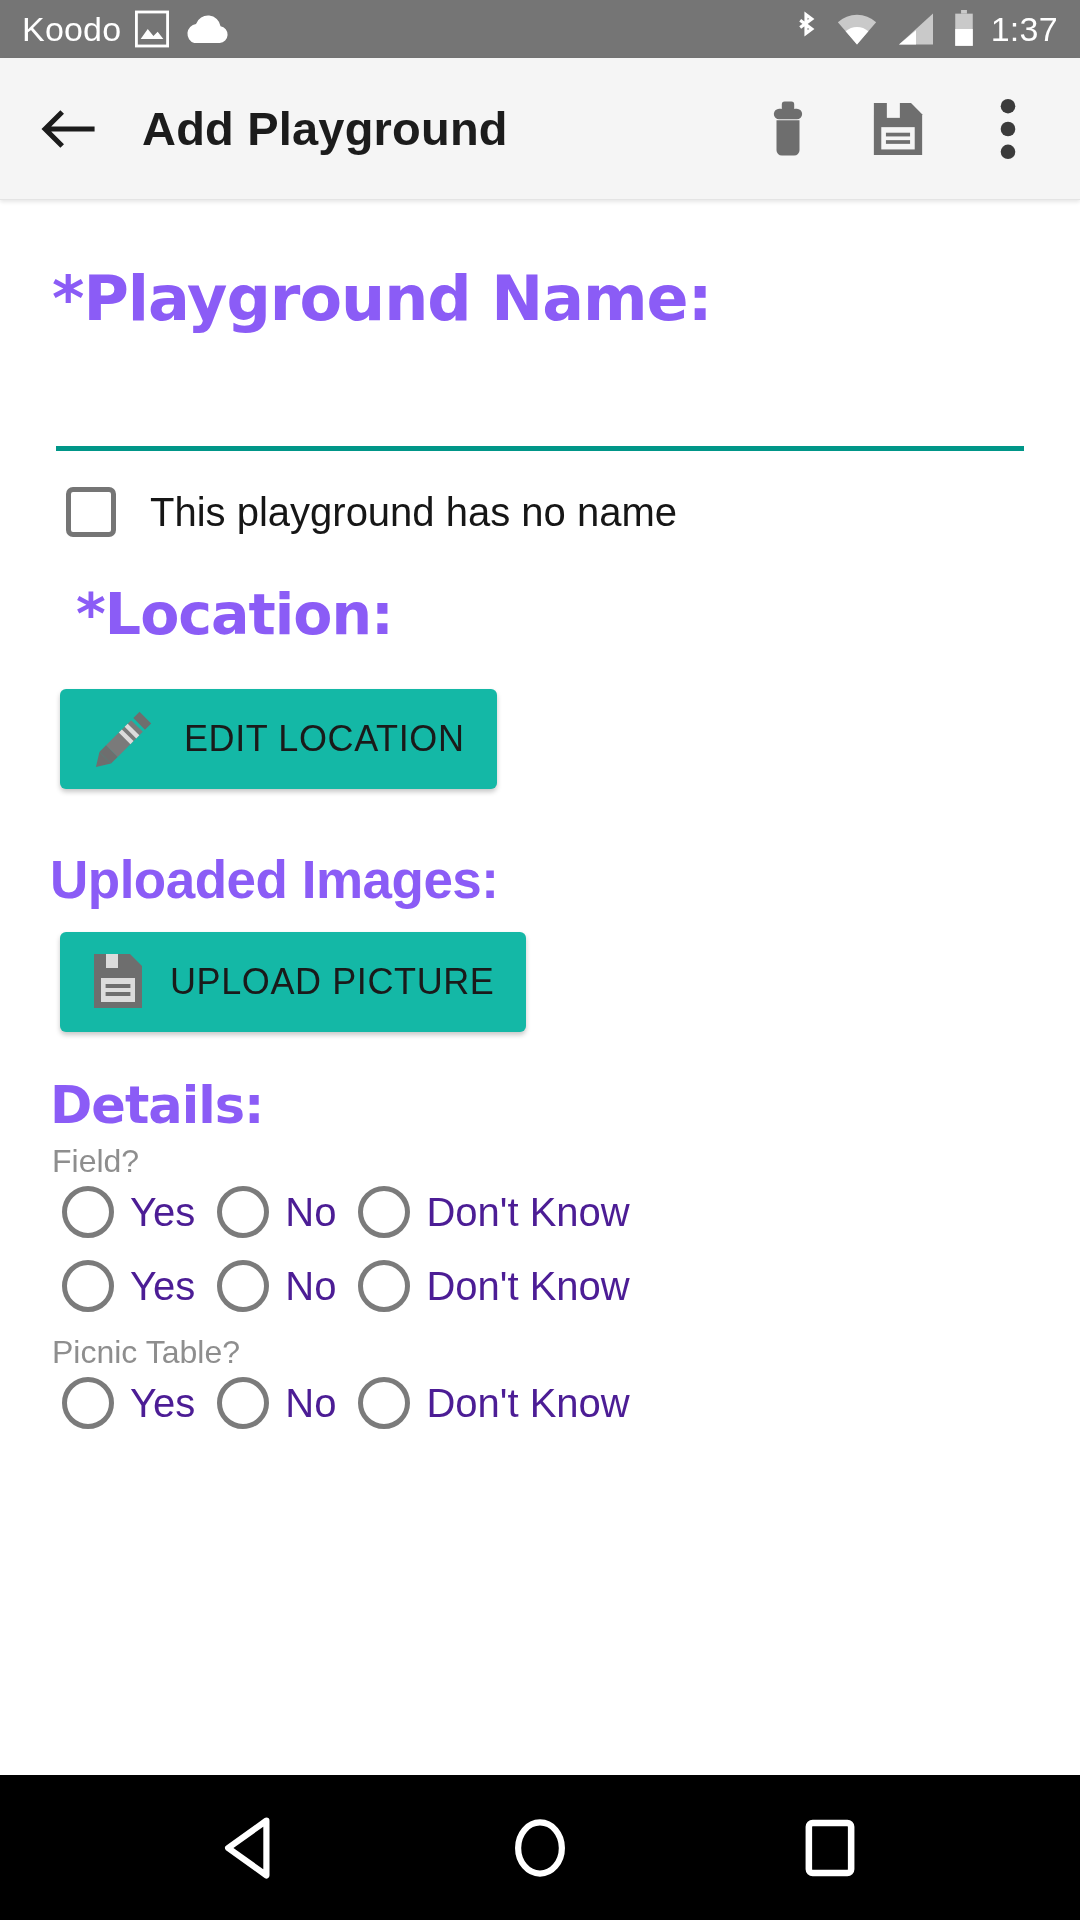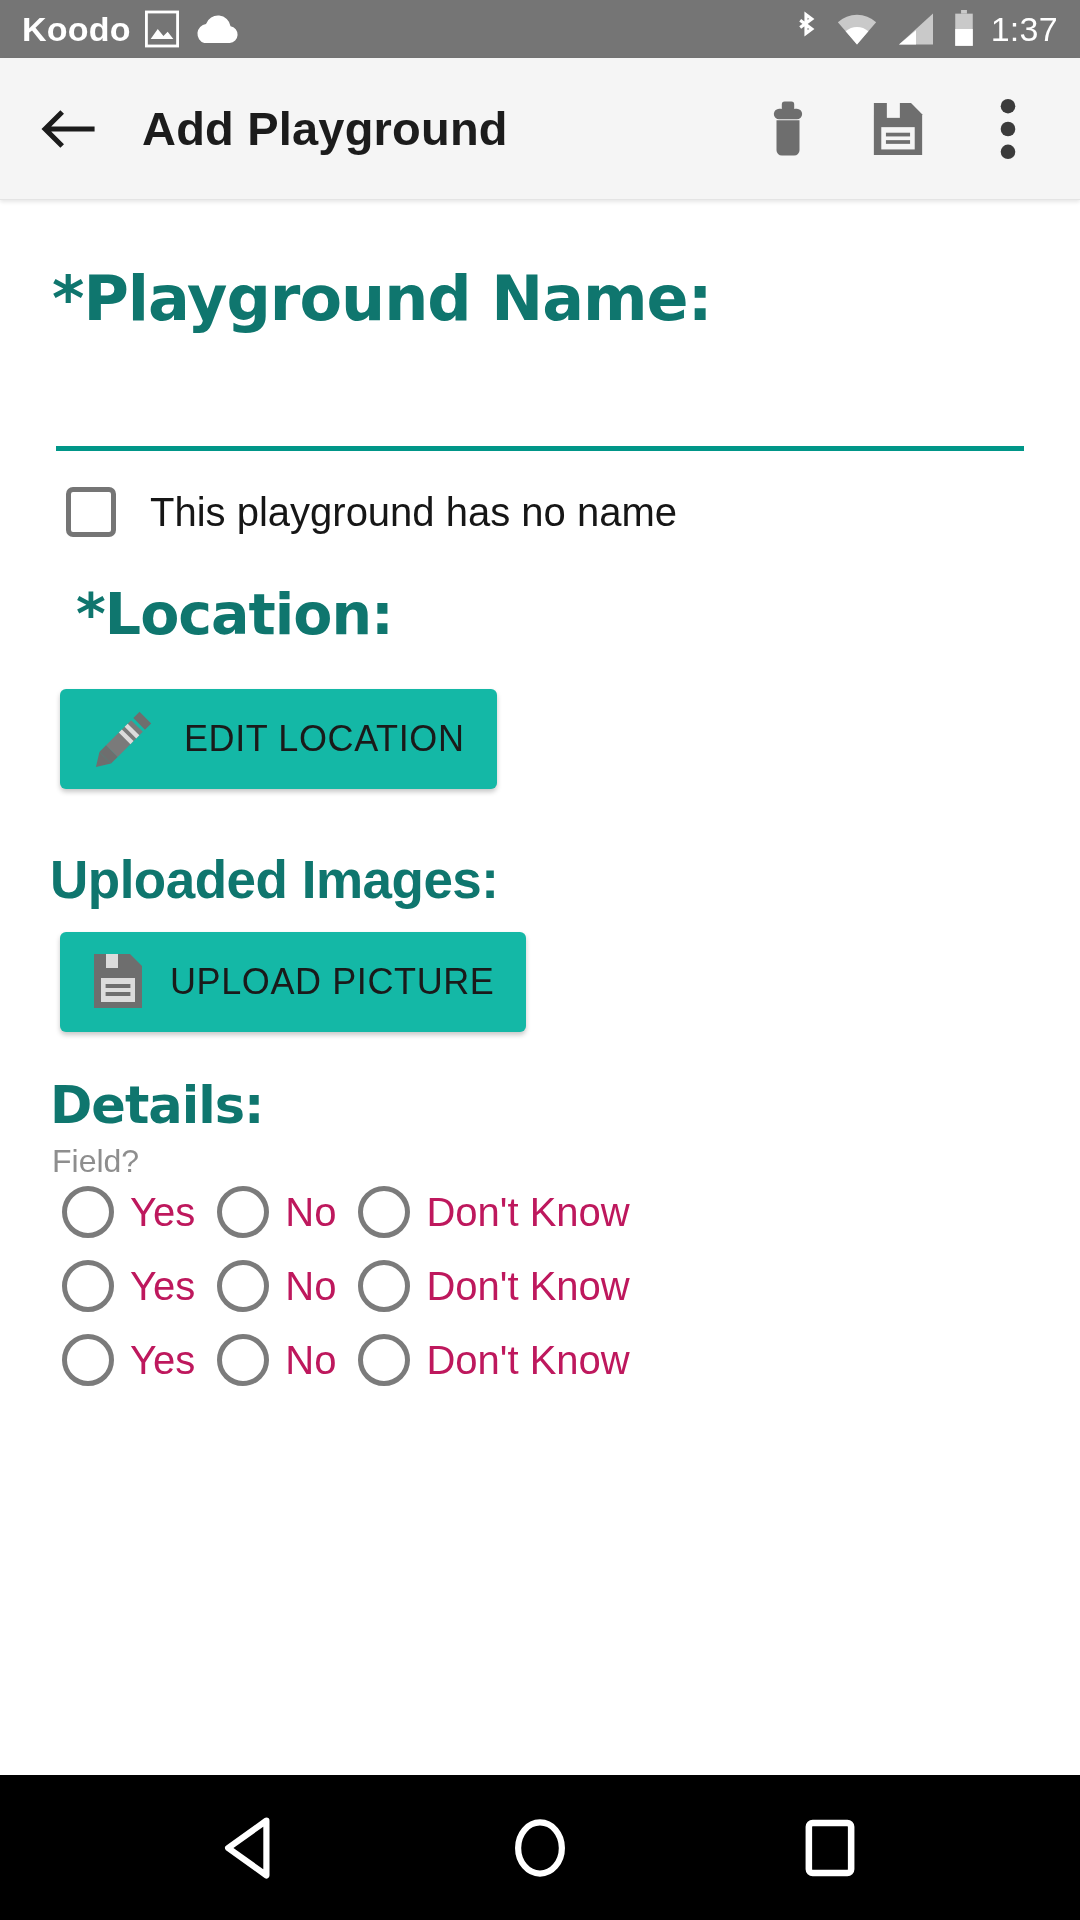--- a/index.html
+++ b/index.html
@@ -13,21 +13,21 @@
 
   
   .status-bar{
     height:58px; width:100%;
     background:#757575;
     display:flex; align-items:center;
     padding:0 22px;
     color:#ffffff;
   }
   .sb-left{display:flex; align-items:center; gap:14px; flex:1;}
-  .carrier{font-size:34px; font-weight:700; letter-spacing:.2px; color:#fff;}
+  .carrier{font-size:34px; font-weight:400; letter-spacing:.2px; color:#fff;}
   .sb-right{display:flex; align-items:center; gap:16px;}
   .clock{font-size:34px; color:#fff; letter-spacing:.3px;}
   .ic{display:block;}
 
   
   .app-bar{
     height:142px; width:100%;
     background:#f5f5f5;
     display:flex; align-items:center;
     padding:0 34px 0 38px;
@@ -43,21 +43,21 @@
   }
   .bar-actions{display:flex; align-items:center; gap:54px; padding-right:10px;}
   .bar-icon{width:56px; height:62px; display:flex; align-items:center; justify-content:center; cursor:pointer;}
 
   
   .content{
     position:absolute; top:200px; left:0; right:0; bottom:145px;
     background:#fff; overflow:hidden;
   }
   .green-label{
-    color:#0f766e;
+    color:#8b5cf6;
     font-family:"DejaVu Sans", sans-serif;
     font-weight:bold;
   }
   .lbl-playground{
     font-size:62px; padding:62px 0 0 52px; letter-spacing:-1px;
   }
   .name-input-wrap{
     margin:0 56px 0 56px; padding-top:64px;
   }
   .name-input{
@@ -100,21 +100,21 @@
   .question{
     font-size:32px; color:#8e8e8e; margin:8px 0 0 52px;
     font-family:"Liberation Sans", sans-serif;
   }
   .radio-row{display:flex; align-items:center; margin:6px 0 0 62px;}
   .radio-opt{display:flex; align-items:center; cursor:pointer; margin-right:22px;}
   .rbtn{
     width:52px; height:52px; border:5px solid #7b7b7b;
     border-radius:50%; background:#fff; flex:none;
   }
-  .rlabel{font-size:40px; color:#be185d; margin-left:16px; white-space:nowrap;}
+  .rlabel{font-size:40px; color:#4c1d95; margin-left:16px; white-space:nowrap;}
 
   
   .nav-bar{
     position:absolute; bottom:0; left:0; width:100%; height:145px;
     background:#000; display:flex; align-items:center; justify-content:center;
     gap:200px;
   }
   .nav-btn{width:90px; height:90px; display:flex; align-items:center; justify-content:center; cursor:pointer;}
 </style>
 </head>
@@ -276,20 +276,21 @@
         <span class="rlabel">No</span>
       </label>
       <label class="radio-opt">
         <span class="rbtn"></span>
         <span class="rlabel">Don't Know</span>
       </label>
     </div>
   </div>
 
   <div style="margin-top:22px;">
+    <div class="question">Picnic Table?</div>
     <div class="radio-row">
       <label class="radio-opt">
         <span class="rbtn"></span>
         <span class="rlabel">Yes</span>
       </label>
       <label class="radio-opt">
         <span class="rbtn"></span>
         <span class="rlabel">No</span>
       </label>
       <label class="radio-opt">

